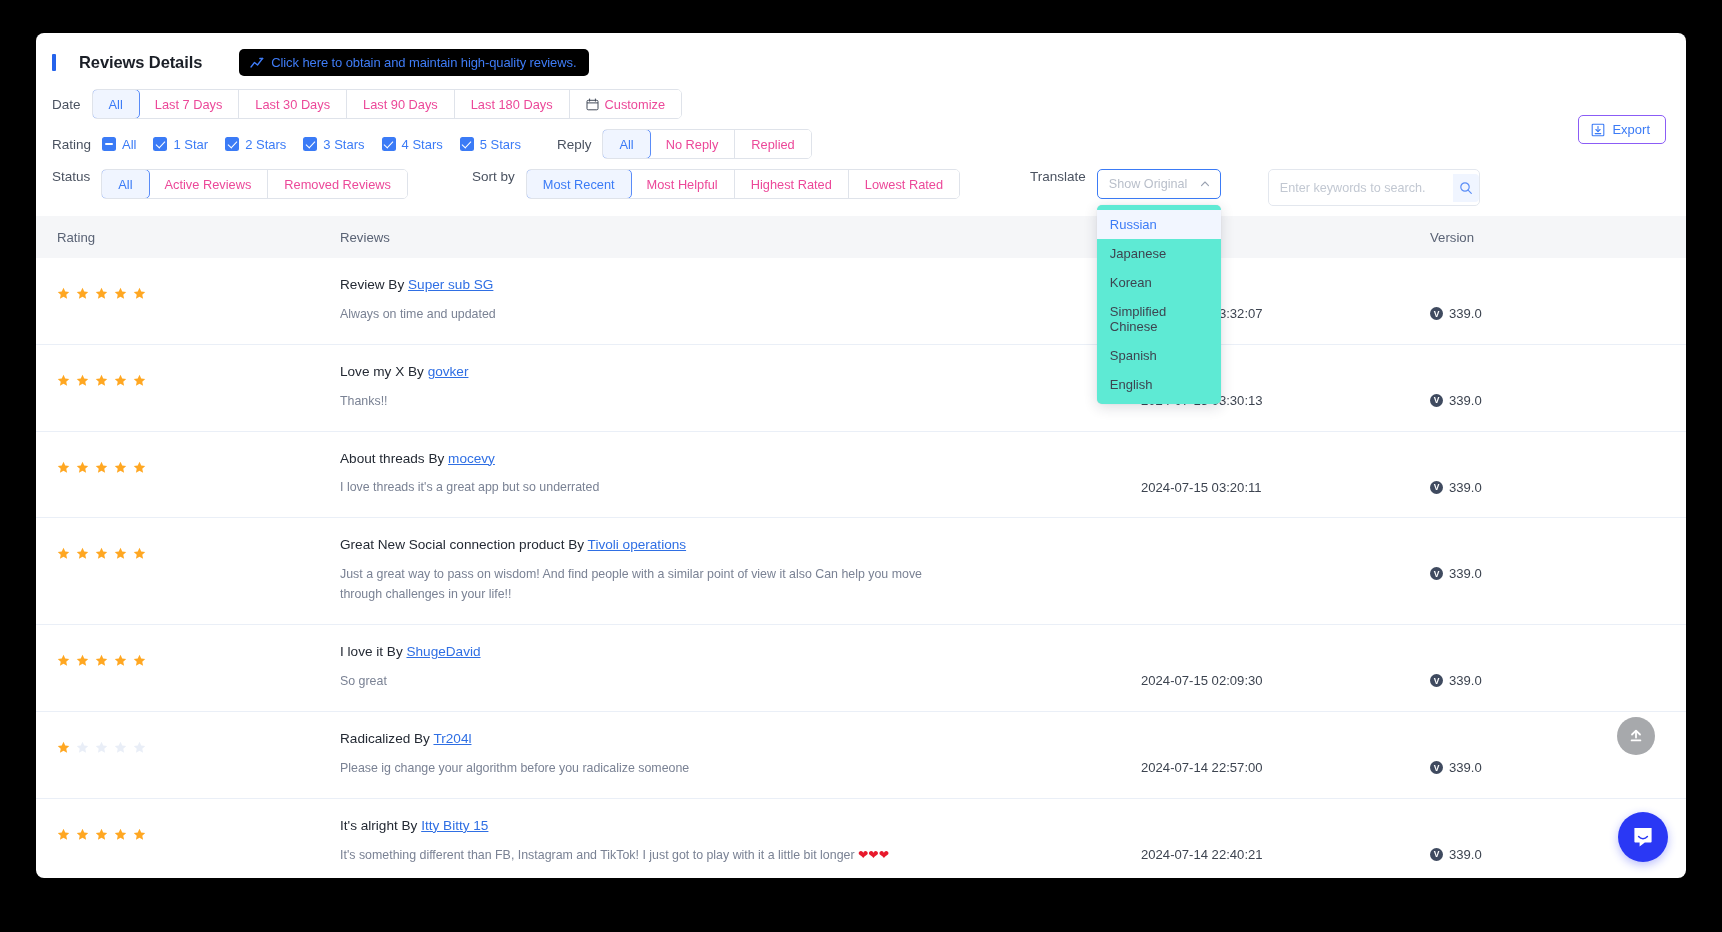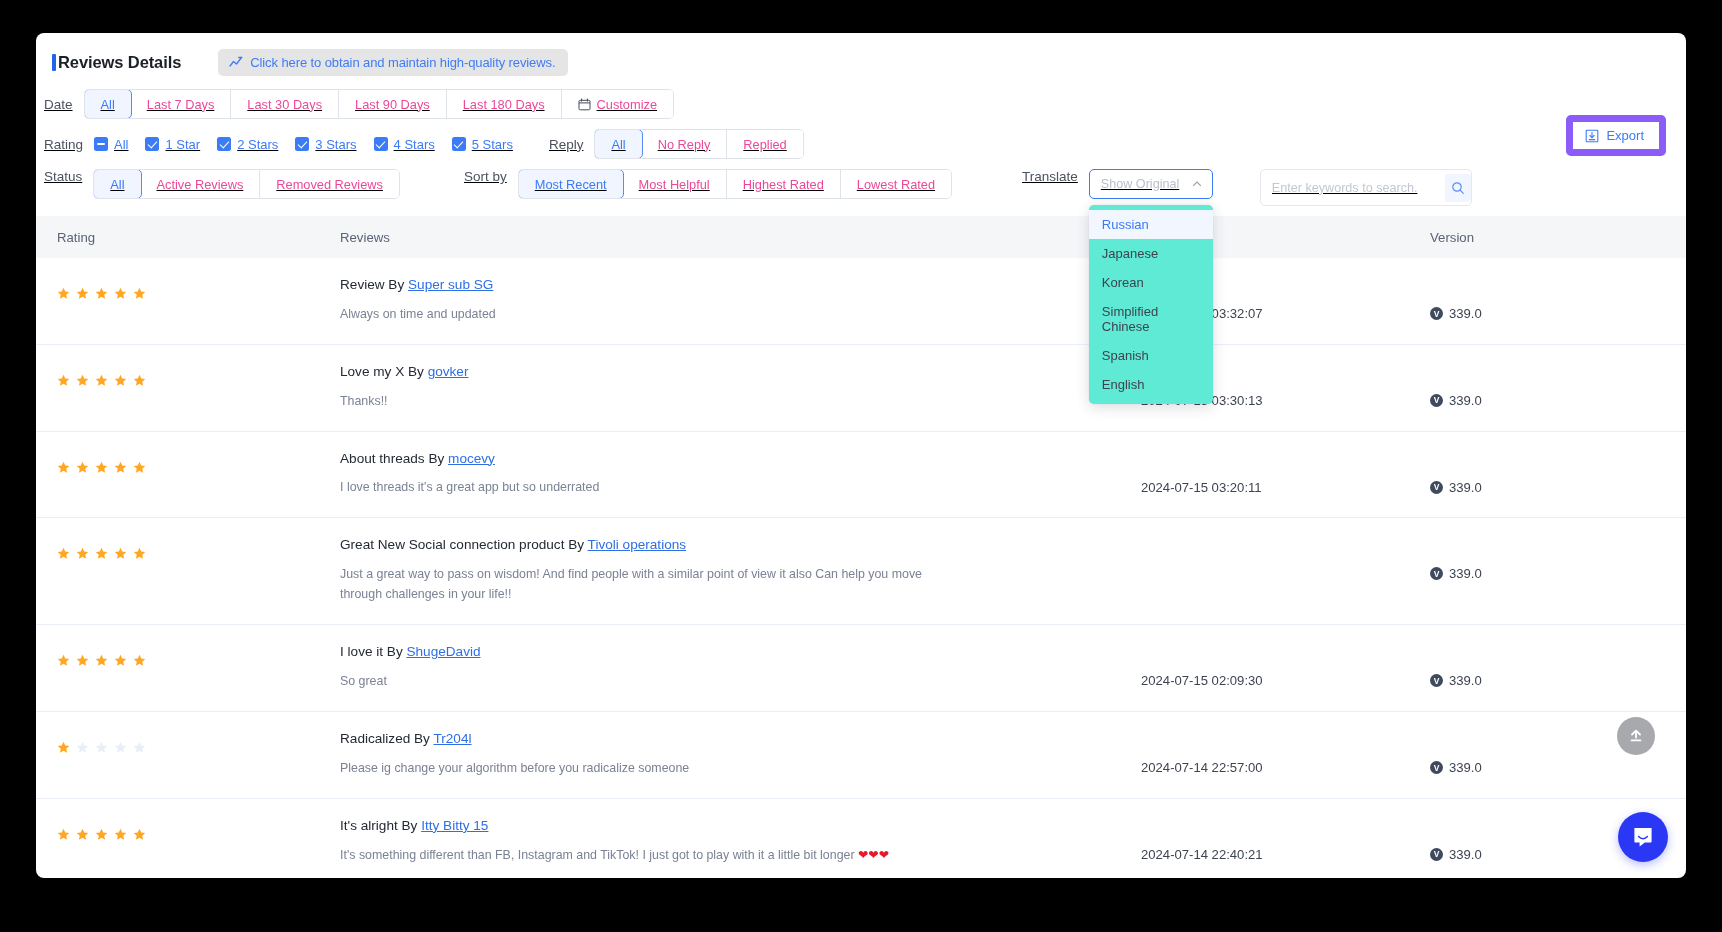--- a/index.html
+++ b/index.html
@@ -14,36 +14,36 @@
     left: 36px; top: 33px;
     width: 1650px; height: 845px;
     background: #ffffff;
     border-radius: 8px;
     overflow: hidden;
   }
 
   
   .hdr { display: flex; align-items: center; padding: 16px 0 0 16px; }
   .title-bar {
-    display: flex; align-items: center; gap: 2px;
+    display: flex; align-items: center; gap: 23px;
   }
   .title-accent { width: 4px; height: 17px; background: #2563eb; border-radius: 1px; }
   .page-title { font-size: 16.5px; font-weight: 700; color: #1b1f27; letter-spacing: -0.1px; }
   .promo {
     margin-left: 37px;
-    display: flex; align-items: flex-start; gap: 7px;
-    background: #e5e5e5; border-radius: 5px;
+    display: flex; align-items: flex-end; gap: 7px;
+    background: #000000; border-radius: 5px;
     padding: 6px 13px 6px 11px;
     cursor: pointer;
   }
   .promo-txt { font-size: 13px; color: #3f7cf7; letter-spacing: -0.1px; }
   .chart-icon { display:block; }
 
   
-  .filters { padding: 13px 0 0 8px; text-decoration: underline; }
+  .filters { padding: 13px 0 0 16px; }
   .frow { display: flex; align-items: center; margin-bottom: 10px; }
   .flabel { font-size: 13.5px; color: #4a5260; margin-right: 11px; }
   .seg {
     display: flex; border: 1px solid #dfe3ea; border-radius: 5px; overflow: hidden;
     background: #fff; height: 30px;
   }
   .seg > .segbtn {
     display: flex; align-items: center; justify-content: center; gap: 6px;
     padding: 0 16px; font-size: 12.8px; color: #ec4899;
     border-right: 1px solid #dfe3ea; cursor: pointer; background: #fff;
@@ -112,21 +112,21 @@
   .search-btn {
     width: 34px; height: 28px; background: #f0f5ff;
     border-radius: 0 4px 4px 0;
     display: flex; align-items: center; justify-content: center; cursor: pointer;
   }
 
   
   .export-btn {
     position: absolute; right: 20px; top: 82px;
     display: flex; align-items: center; gap: 7px;
-    border: 7px solid #8b5cf6; border-radius: 5px;
+    border: 1px solid #8b5cf6; border-radius: 5px;
     padding: 6px 15px 6px 12px; cursor: pointer; background: #fff;
   }
   .export-txt { font-size: 13px; color: #3b7bf6; }
 
   
   .table { margin-top: 7px; }
   .thead {
     display: flex; background: #f5f6f8; height: 42px; align-items: center;
     color: #5a6textual; color: #5a6375; font-size: 13.2px;
   }

